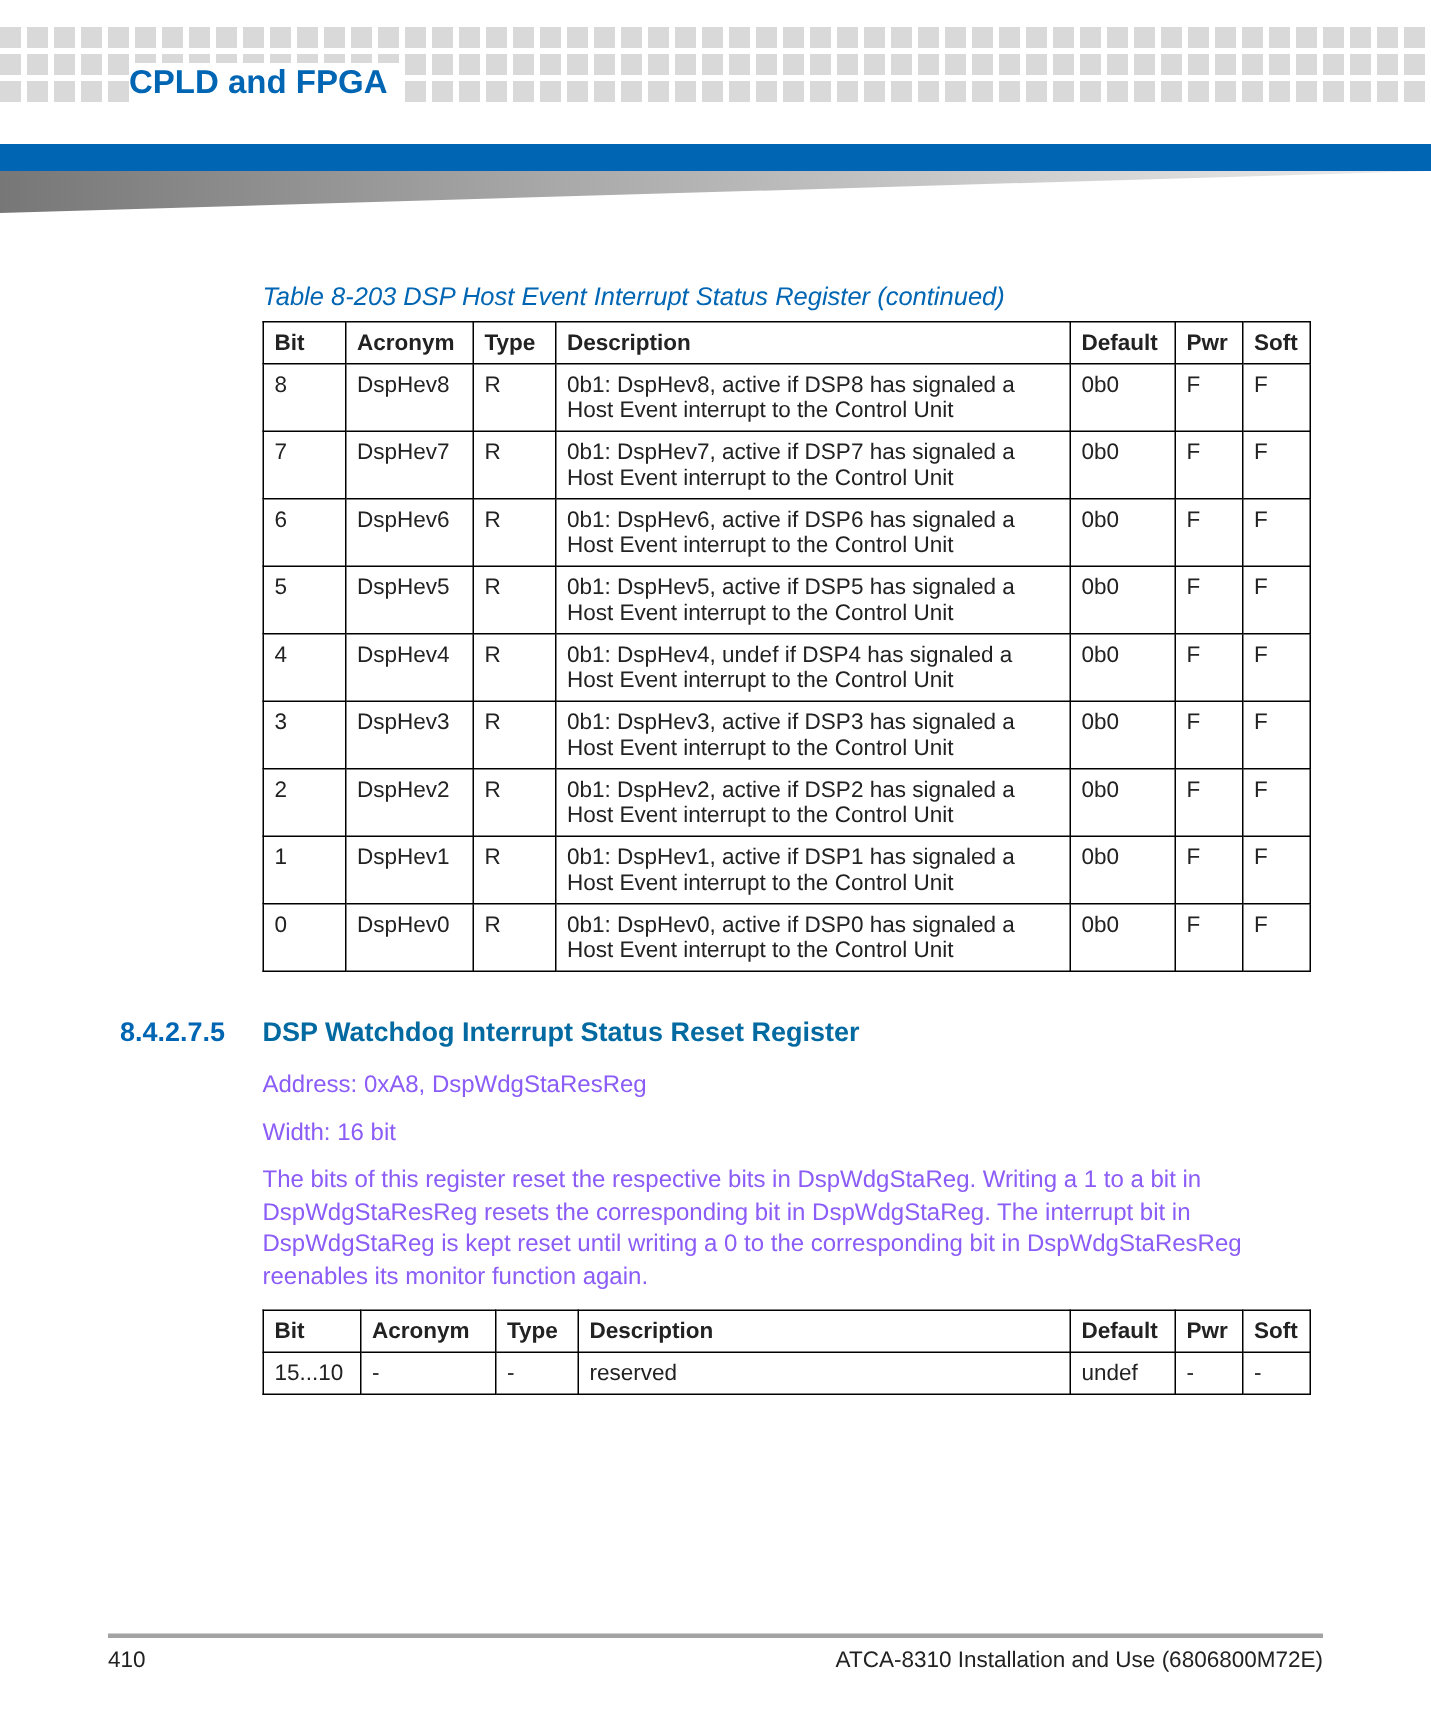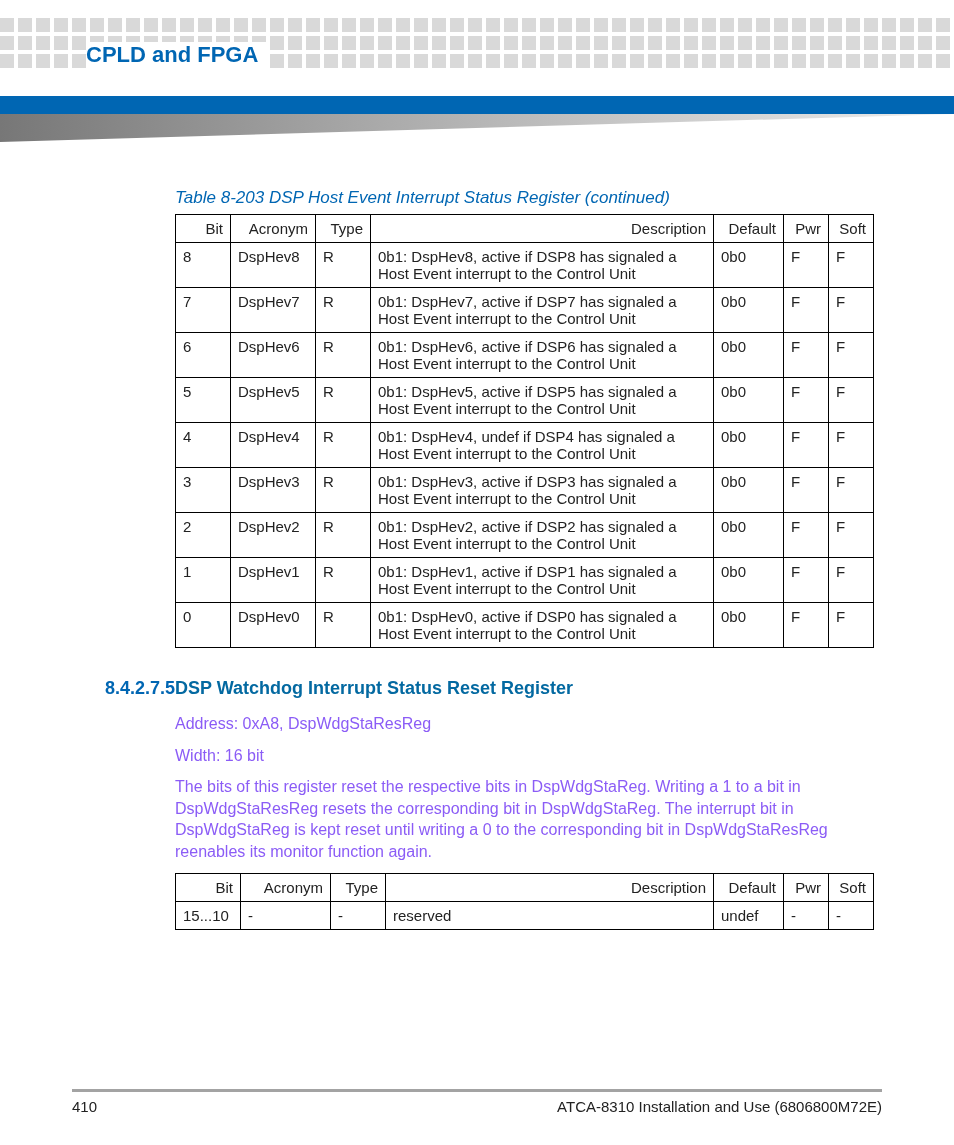--- a/index.html
+++ b/index.html
@@ -7,23 +7,23 @@
   .squares{position:absolute;top:18px;left:0;right:0;height:60px;overflow:hidden;}
   .sq-row{white-space:nowrap;line-height:0;margin-bottom:4px;}
   .sq{display:inline-block;width:14px;height:14px;background:#d9d9d9;margin-right:4px;}
   .chapter-title{position:absolute;top:42px;left:86px;font-weight:700;font-size:22px;color:#0066b3;background:#fff;padding:0 12px 0 0;}
   .blue-bar{position:absolute;top:96px;left:0;right:0;height:18px;background:#0066b3;}
   .grey-wedge{position:absolute;top:114px;left:0;right:0;height:28px;background:linear-gradient(to right,#777 0%,#aaa 40%,#eee 100%);clip-path:polygon(0 0,100% 0,100% 0%,0 100%);}
   .content{position:absolute;top:180px;left:175px;right:80px;}
   .tbl-caption{color:#0066b3;font-style:italic;font-size:17px;margin:8px 0 6px 0;}
   table.reg{border-collapse:collapse;width:100%;font-size:15px;}
   table.reg th,table.reg td{border:1px solid #000;padding:5px 7px;text-align:left;vertical-align:top;font-weight:400;}
-  table.reg th{font-weight:400;text-align:right;}
+  table.reg th{font-weight:700;}
   .sec-row{display:flex;margin-top:30px;margin-bottom:14px;margin-left:-95px;}
-  .sec-num{color:#0066b3;font-weight:700;font-size:18px;width:95px;flex-shrink:0;text-align:right;}
+  .sec-num{color:#0066b3;font-weight:700;font-size:18px;width:95px;flex-shrink:0;}
   .sec-title{color:#0369a1;font-weight:700;font-size:18px;}
   .body-text{font-size:16px;line-height:1.35;margin:10px 0;color:#8b5cf6;}
   .footer{position:absolute;bottom:30px;left:72px;right:72px;border-top:3px solid #a3a3a3;padding-top:6px;display:flex;justify-content:space-between;font-size:15px;color:#222;}
 </style>
 </head>
 <body>
 
 <div class="page">
 
   <div class="squares">

